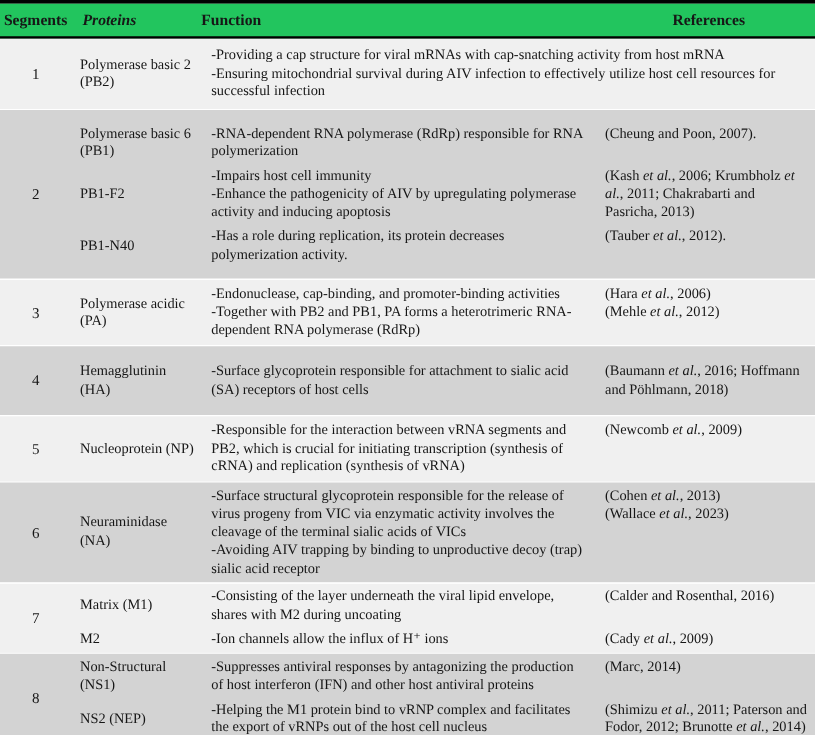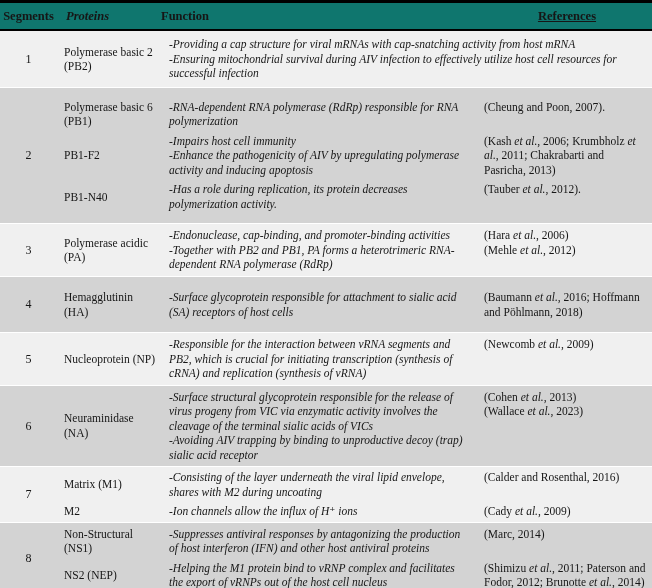--- a/index.html
+++ b/index.html
@@ -10,31 +10,31 @@
     font-size: 11.5px;
     line-height: 14.5px;
     color: #161616;
     border-top: 3px solid #000;
     border-bottom: 3px solid #000;
     background: #ffffff;
   }
   .header-row {
     display: flex;
     align-items: center;
-    background: #0f766e;
+    background: #22c55e;
     border-bottom: 2px solid #000;
     font-weight: bold;
     font-size: 12.5px;
     padding: 4px 0;
     min-height: 18px;
   }
   .h-seg { width: 57px; text-align: center; }
   .h-prot { width: 104px; text-align: left; padding-left: 9px; box-sizing: border-box; font-style: italic; }
   .h-func { flex: 1; }
-  .h-refs { width: 170px; text-align: center; text-decoration: underline; }
+  .h-refs { width: 170px; text-align: center; }
 
   .segment-row { display: flex; }
   .segment-row + .segment-row { border-top: 1.5px solid #ffffff; }
   .segment-row.light { background: #f0f0f0; }
   .segment-row.dark  { background: #d3d3d3; }
 
   .s1 { min-height: 56px; }
   .s2 { min-height: 135px; }
   .s3 { min-height: 52px; }
   .s4 { min-height: 55px; }
@@ -59,21 +59,20 @@
     padding-right: 4px;
     display: flex;
     align-items: center;
   }
   .func {
     flex: 1;
     box-sizing: border-box;
     padding-left: 8px;
     padding-right: 12px;
     white-space: pre-line;
-    font-style: italic;
   }
   .refs {
     width: 170px;
     box-sizing: border-box;
     padding-left: 2px;
     padding-right: 4px;
     white-space: pre-line;
   }
 </style>
 </head>

